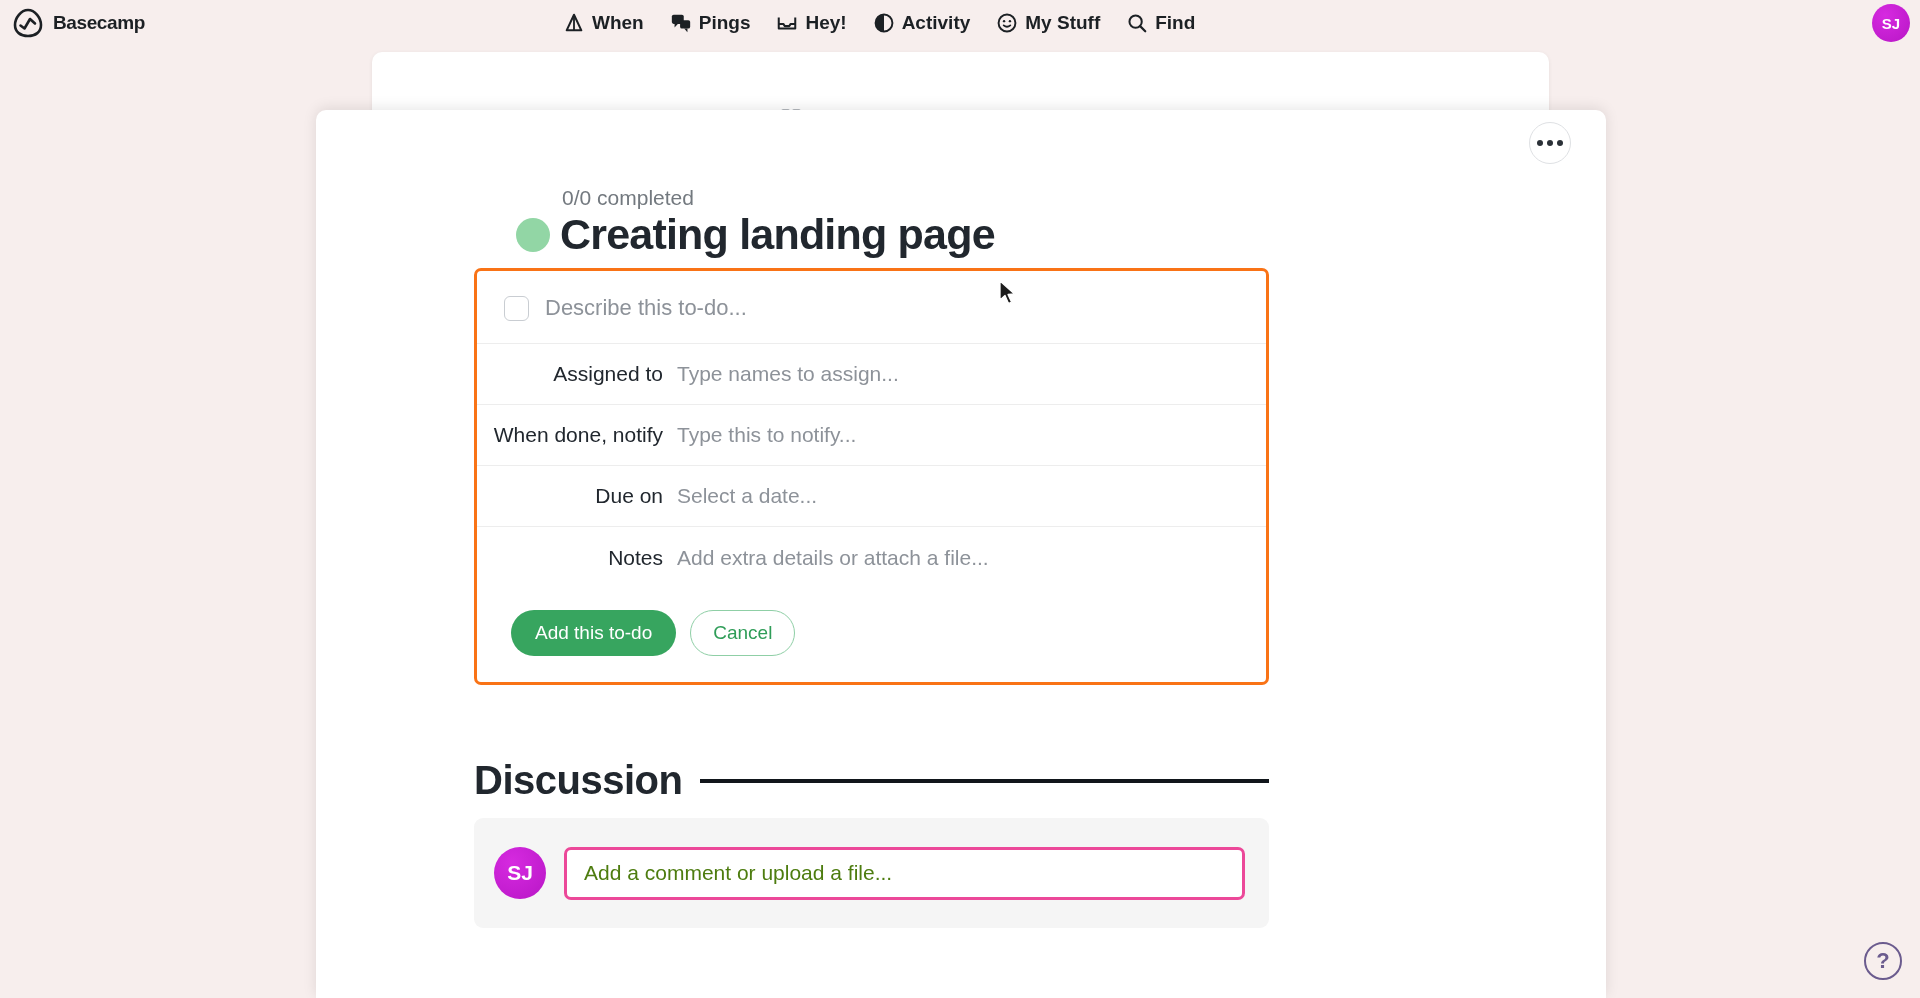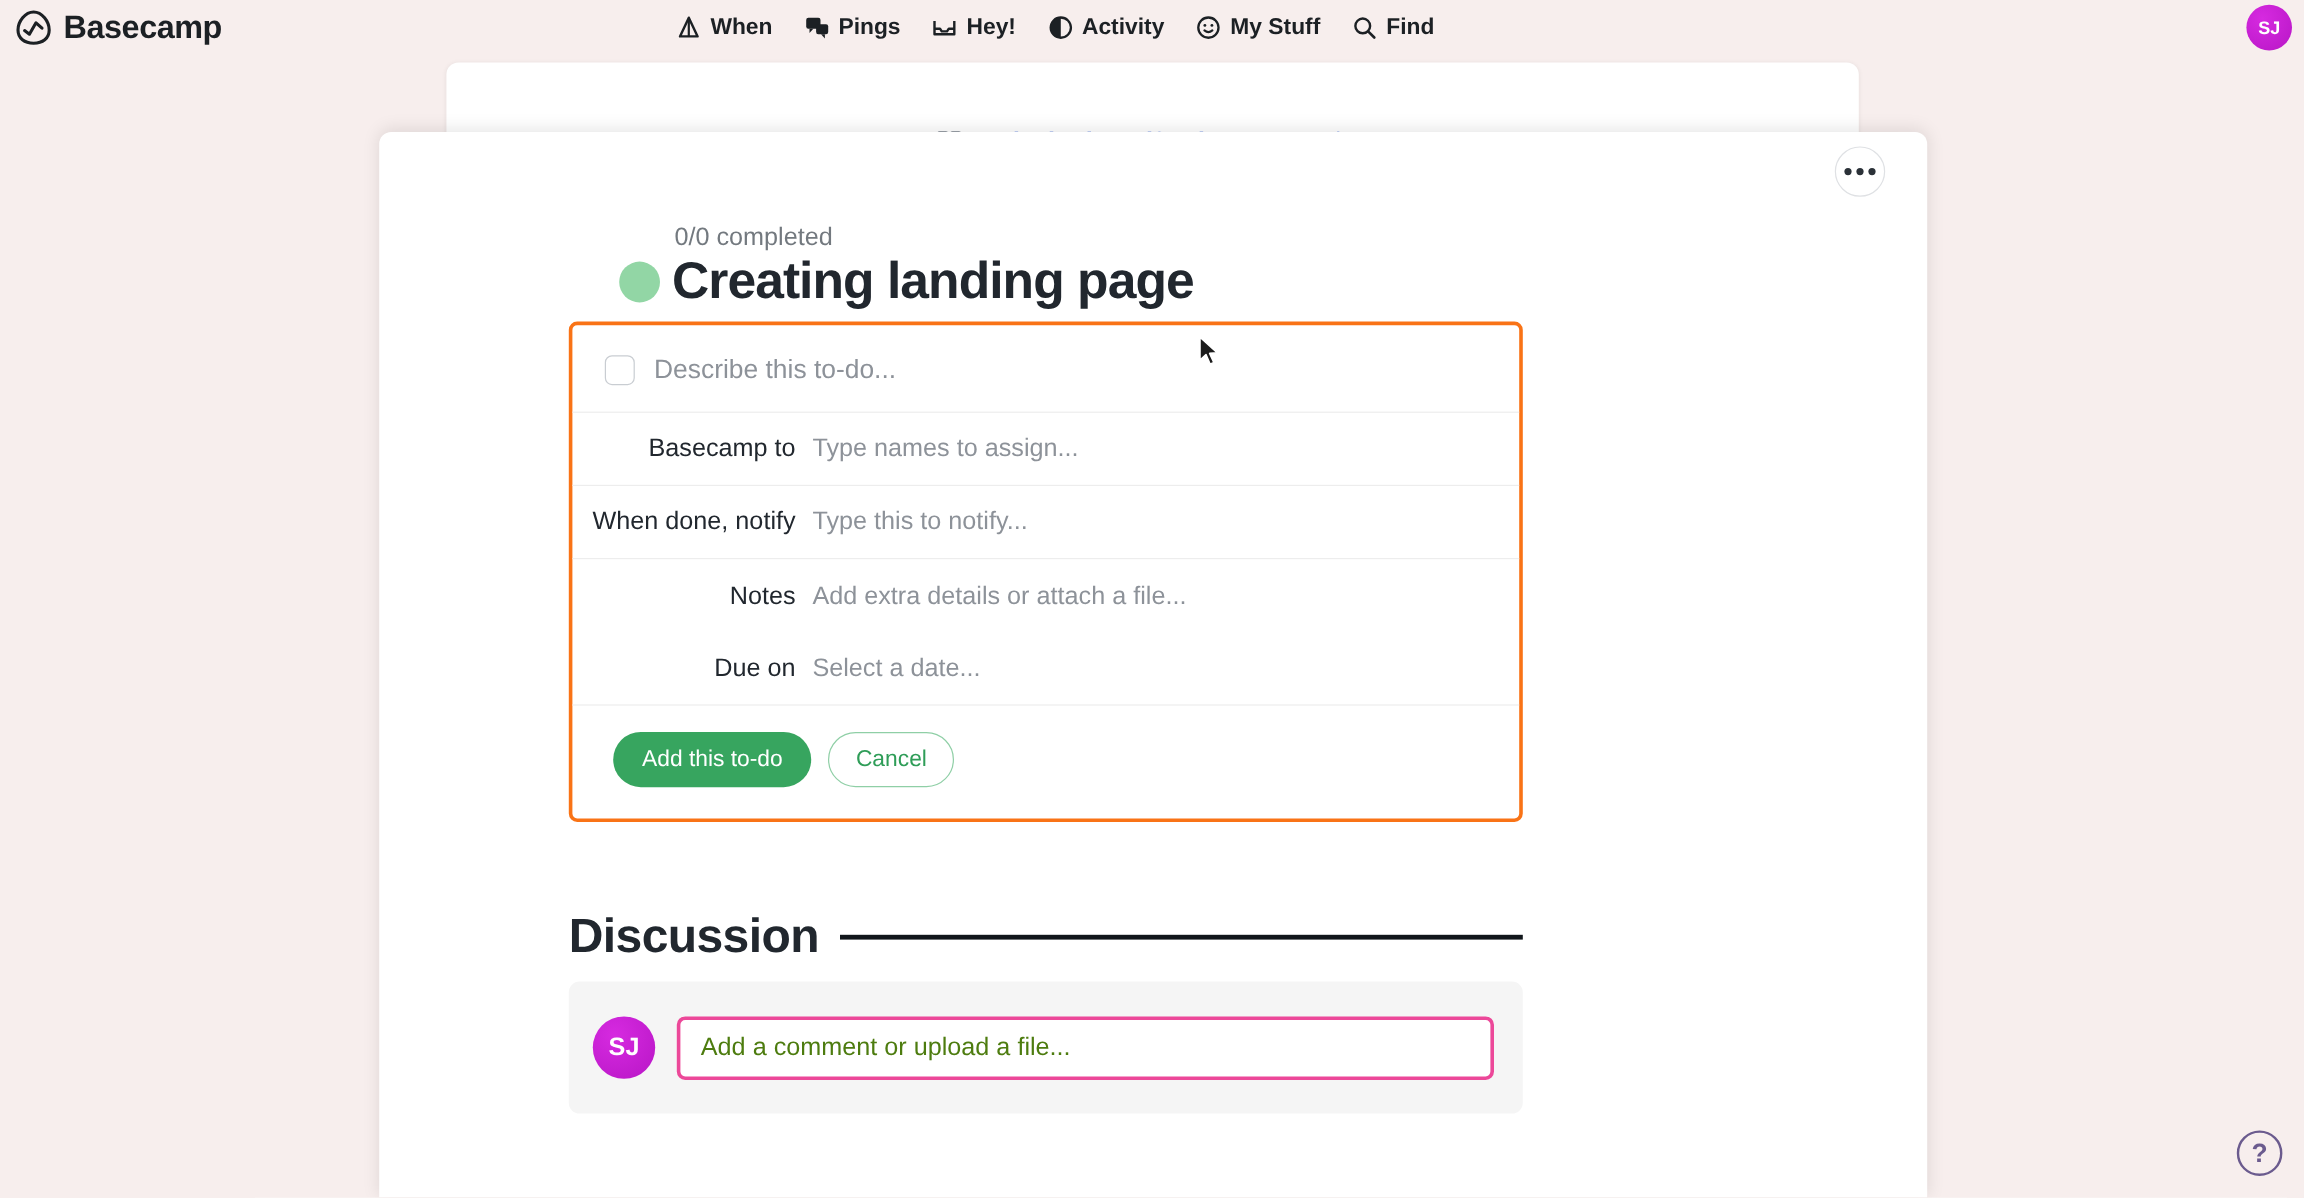--- a/index.html
+++ b/index.html
@@ -15,21 +15,21 @@
   .topbar {
     position: absolute; top: 0; left: 0; width: 1920px; height: 46px;
     display: flex; align-items: center;
   }
   .brand {
     position: absolute; left: 12px; top: 0; height: 46px;
     display: flex; align-items: center; gap: 9px;
   }
   .brand-logo { width: 32px; height: 32px; display: block; }
   .brand-name {
-    font-size: 27px; font-weight: bold; color: #1c2024;
+    font-size: 19px; font-weight: bold; color: #1c2024;
     letter-spacing: -0.4px;
   }
   .nav {
     position: absolute; left: 563px; top: 0; height: 46px;
     display: flex; align-items: center; gap: 26px;
   }
   .nav-item {
     display: flex; align-items: center; gap: 7px;
     font-size: 19px; font-weight: bold; color: #1c2024;
     cursor: pointer; white-space: nowrap;
@@ -299,39 +299,39 @@
       </div>
 
       <div class="form-panel">
 
         <div class="form-describe">
           <span class="chk"></span>
           <span class="describe-ph">Describe this to-do...</span>
         </div>
 
         <div class="form-row">
-          <span class="form-label">Basecamp to</span>
+          <span class="form-label">Assigned to</span>
           <span class="form-ph">Type names to assign...</span>
         </div>
 
         <div class="form-row">
           <span class="form-label">When done, notify</span>
           <span class="form-ph">Type this to notify...</span>
         </div>
 
+        <div class="form-row">
+          <span class="form-label">Due on</span>
+          <span class="form-ph">Select a date...</span>
+        </div>
+
         <div class="form-row last">
           <span class="form-label">Notes</span>
           <span class="form-ph">Add extra details or attach a file...</span>
         </div>
 
-        <div class="form-row">
-          <span class="form-label">Due on</span>
-          <span class="form-ph">Select a date...</span>
-        </div>
-
         <div class="form-actions">
           <button class="btn-primary">Add this to-do</button>
           <button class="btn-secondary">Cancel</button>
         </div>
       </div>
 
       <div class="discussion-head">
         <span class="discussion-title">Discussion</span>
         <span class="discussion-rule"></span>
       </div>

